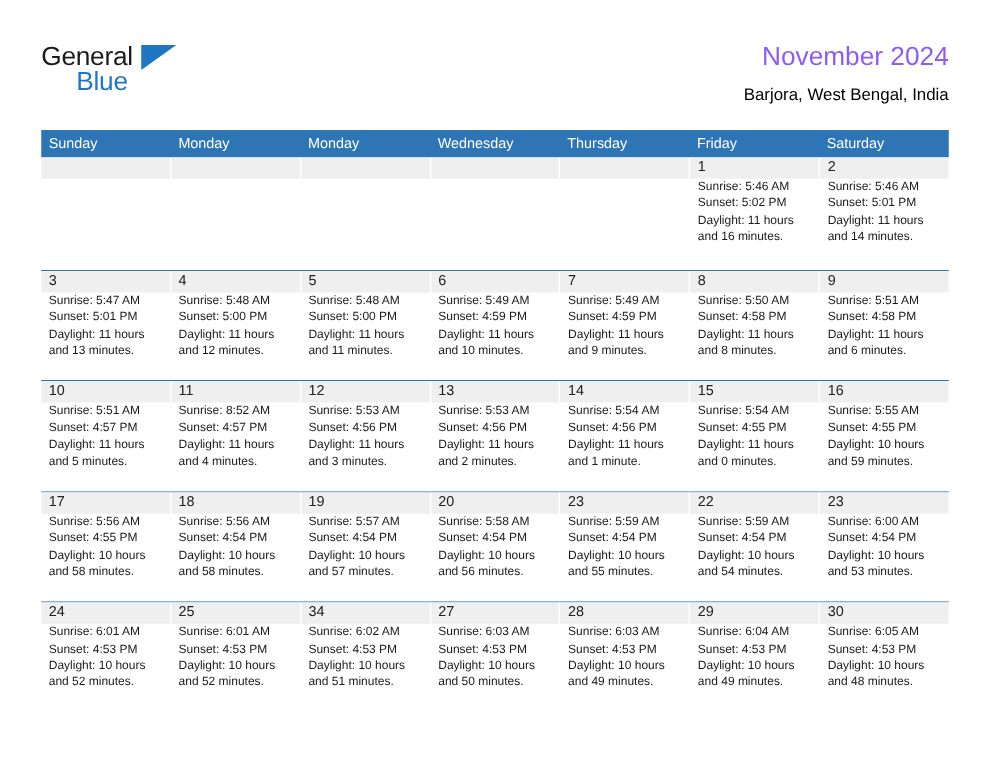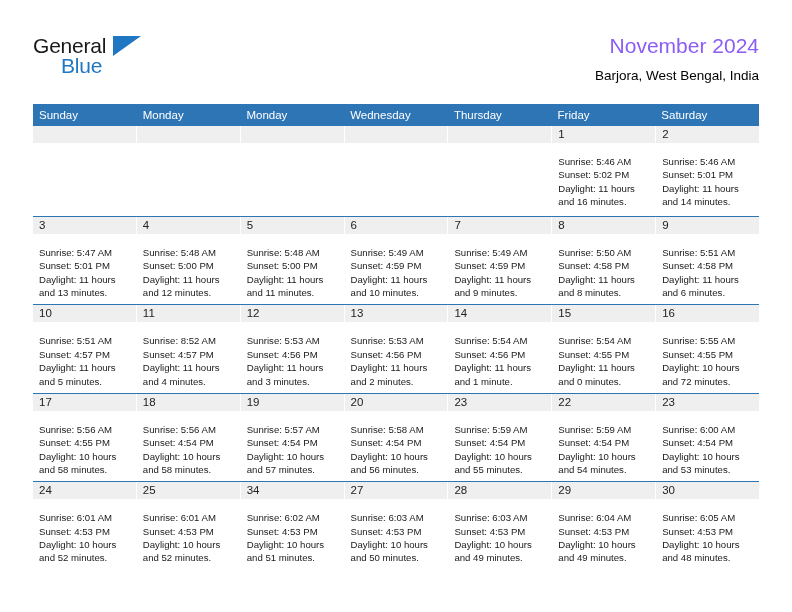--- a/index.html
+++ b/index.html
@@ -140,21 +140,21 @@
     line-height: 17px;
     padding-left: 6px;
     color: #222222;
     box-sizing: border-box;
   }
   .daycell.empty .daynum {
     background: #efefef;
   }
 
   .dayinfo {
-    padding: 12px 6px 0 6px;
+    padding: 0 6px 0 6px;
     font-size: 9.6px;
     line-height: 13.4px;
     color: #1a1a1a;
   }
   .dayinfo div { white-space: nowrap; }
 </style>
 </head>
 <body>
 
 <div class="page">
@@ -339,21 +339,21 @@
               <div>Daylight: 11 hours</div>
               <div>and 0 minutes.</div>
             </div>
           </div>
           <div class="daycell">
             <div class="daynum">16</div>
             <div class="dayinfo">
               <div>Sunrise: 5:55 AM</div>
               <div>Sunset: 4:55 PM</div>
               <div>Daylight: 10 hours</div>
-              <div>and 72 minutes.</div>
+              <div>and 59 minutes.</div>
             </div>
           </div>
         </div>
         <div class="week">
           <div class="daycell">
             <div class="daynum">17</div>
             <div class="dayinfo">
               <div>Sunrise: 5:56 AM</div>
               <div>Sunset: 4:55 PM</div>
               <div>Daylight: 10 hours</div>

